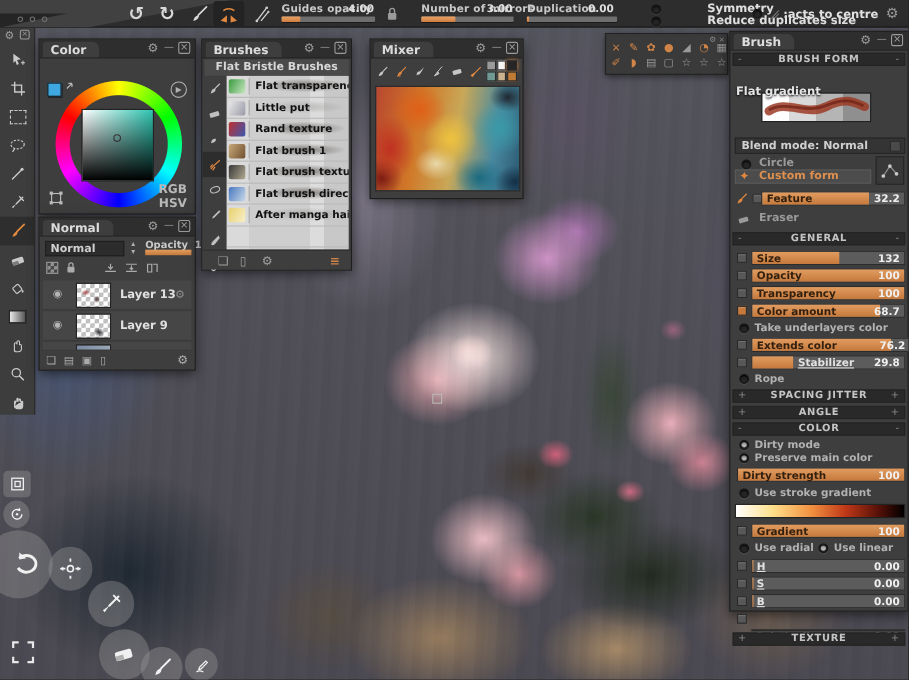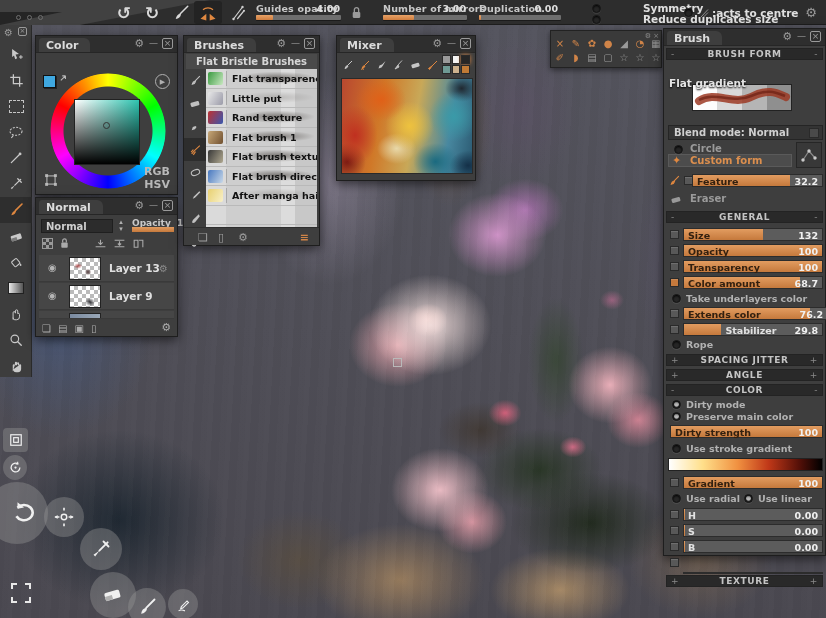--- a/index.html
+++ b/index.html
@@ -83,21 +83,21 @@
     display:flex; align-items:center; justify-content:center; letter-spacing:.6px; border:1px solid #232323; }
   .sechead .edge { position:absolute; top:0; font-size:9px; color:#8a8a8a; font-weight:normal; }
   .edge.l { left:4px; } .edge.r { right:4px; }
 
   
   .srow { position:absolute; height:13px; }
   .scheck { position:absolute; left:0; top:2px; width:9px; height:9px; background:#585858; border:1px solid #2a2a2a; box-shadow:inset 0 1px 1px rgba(255,255,255,.15); }
   .strack { position:absolute; top:0; bottom:0; background:#5c5c5c; border:1px solid #2c2c2c; }
   .sfill { position:absolute; left:0; top:0; bottom:0; background:linear-gradient(#e29c60,#c5793c); }
   .slabel { position:absolute; left:4px; top:1px; font-size:9.5px; font-weight:bold; color:#33200f; white-space:nowrap; }
-  .slabel.light { color:#e2e2e2; }
+  .slabel.light { color:#e2e2e2;text-decoration:underline; }
   .sval { position:absolute; right:4px; top:1px; font-size:9.5px; font-weight:bold; color:#f0f0f0; }
   .rlabel { position:absolute; font-size:9.5px; color:#b2b2b2; font-weight:bold; white-space:nowrap; }
 
   
   .hue-ring { position:absolute; left:14px; top:20px; width:116px; height:116px; border-radius:50%;
     background:conic-gradient(#ff0, #0f0 17%, #0ff 33%, #00f 50%, #f0f 67%, #f00 83%, #ff0);
     -webkit-mask:radial-gradient(circle, transparent 0 44px, #000 45px 57px, transparent 58px);
     mask:radial-gradient(circle, transparent 0 44px, #000 45px 57px, transparent 58px); }
   .sv-square { position:absolute; left:38px; top:46px; width:66px; height:66px; border:1px solid #222;
     background:linear-gradient(to top, #000, rgba(0,0,0,0)), linear-gradient(to right, #fff, #2ec4b0); }

